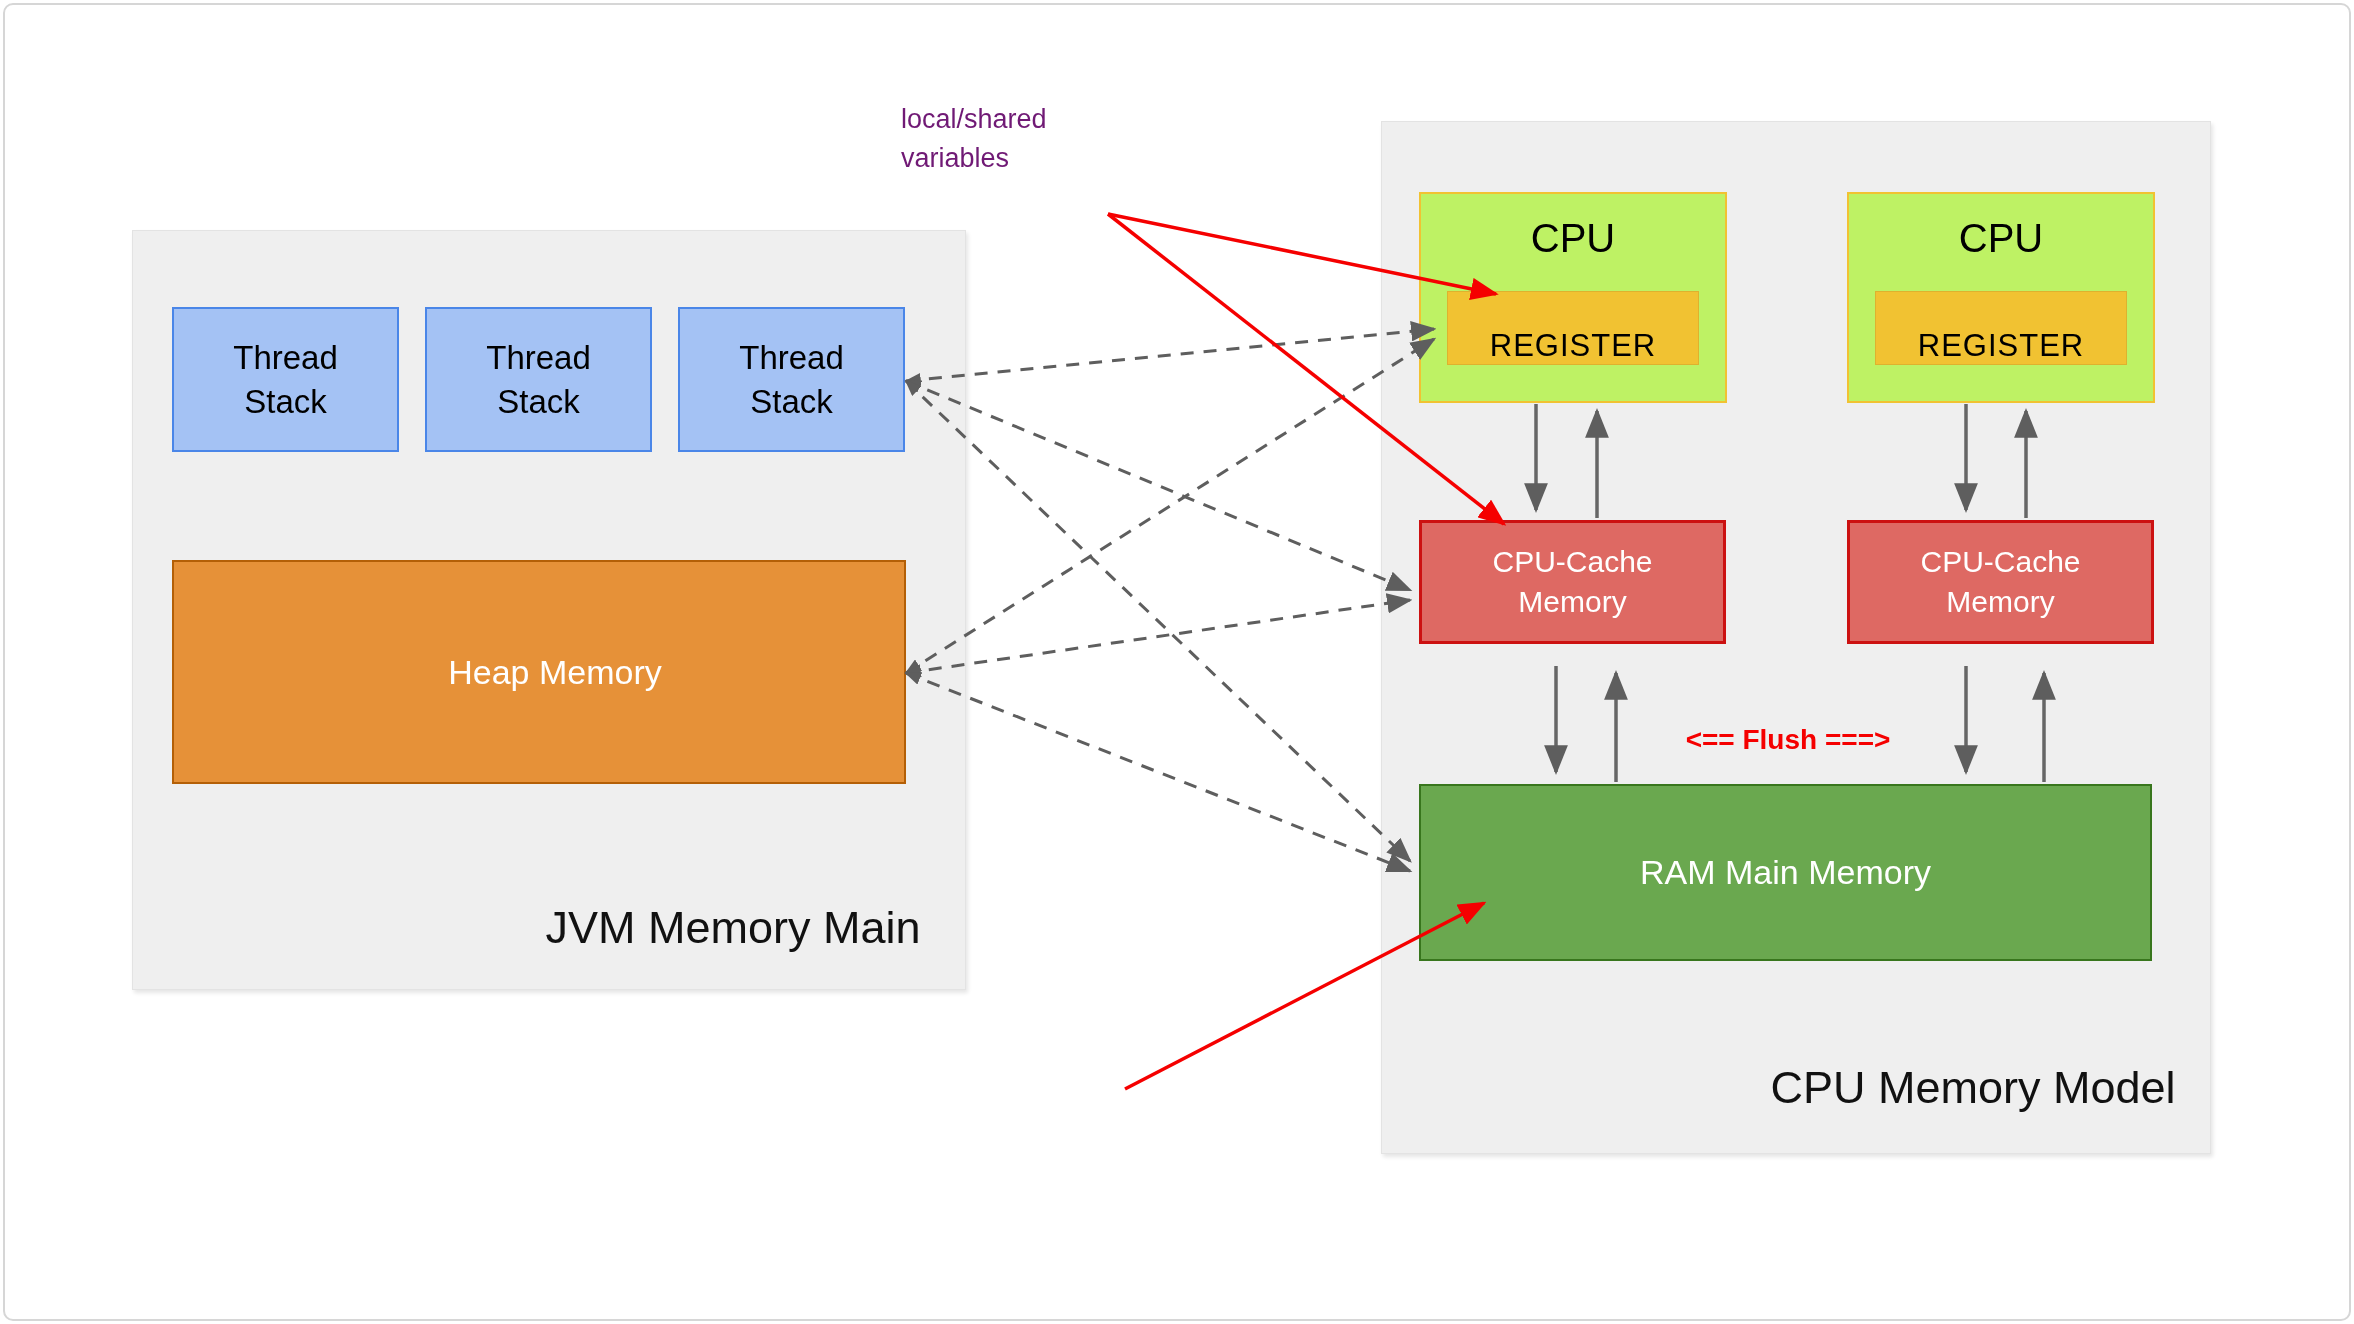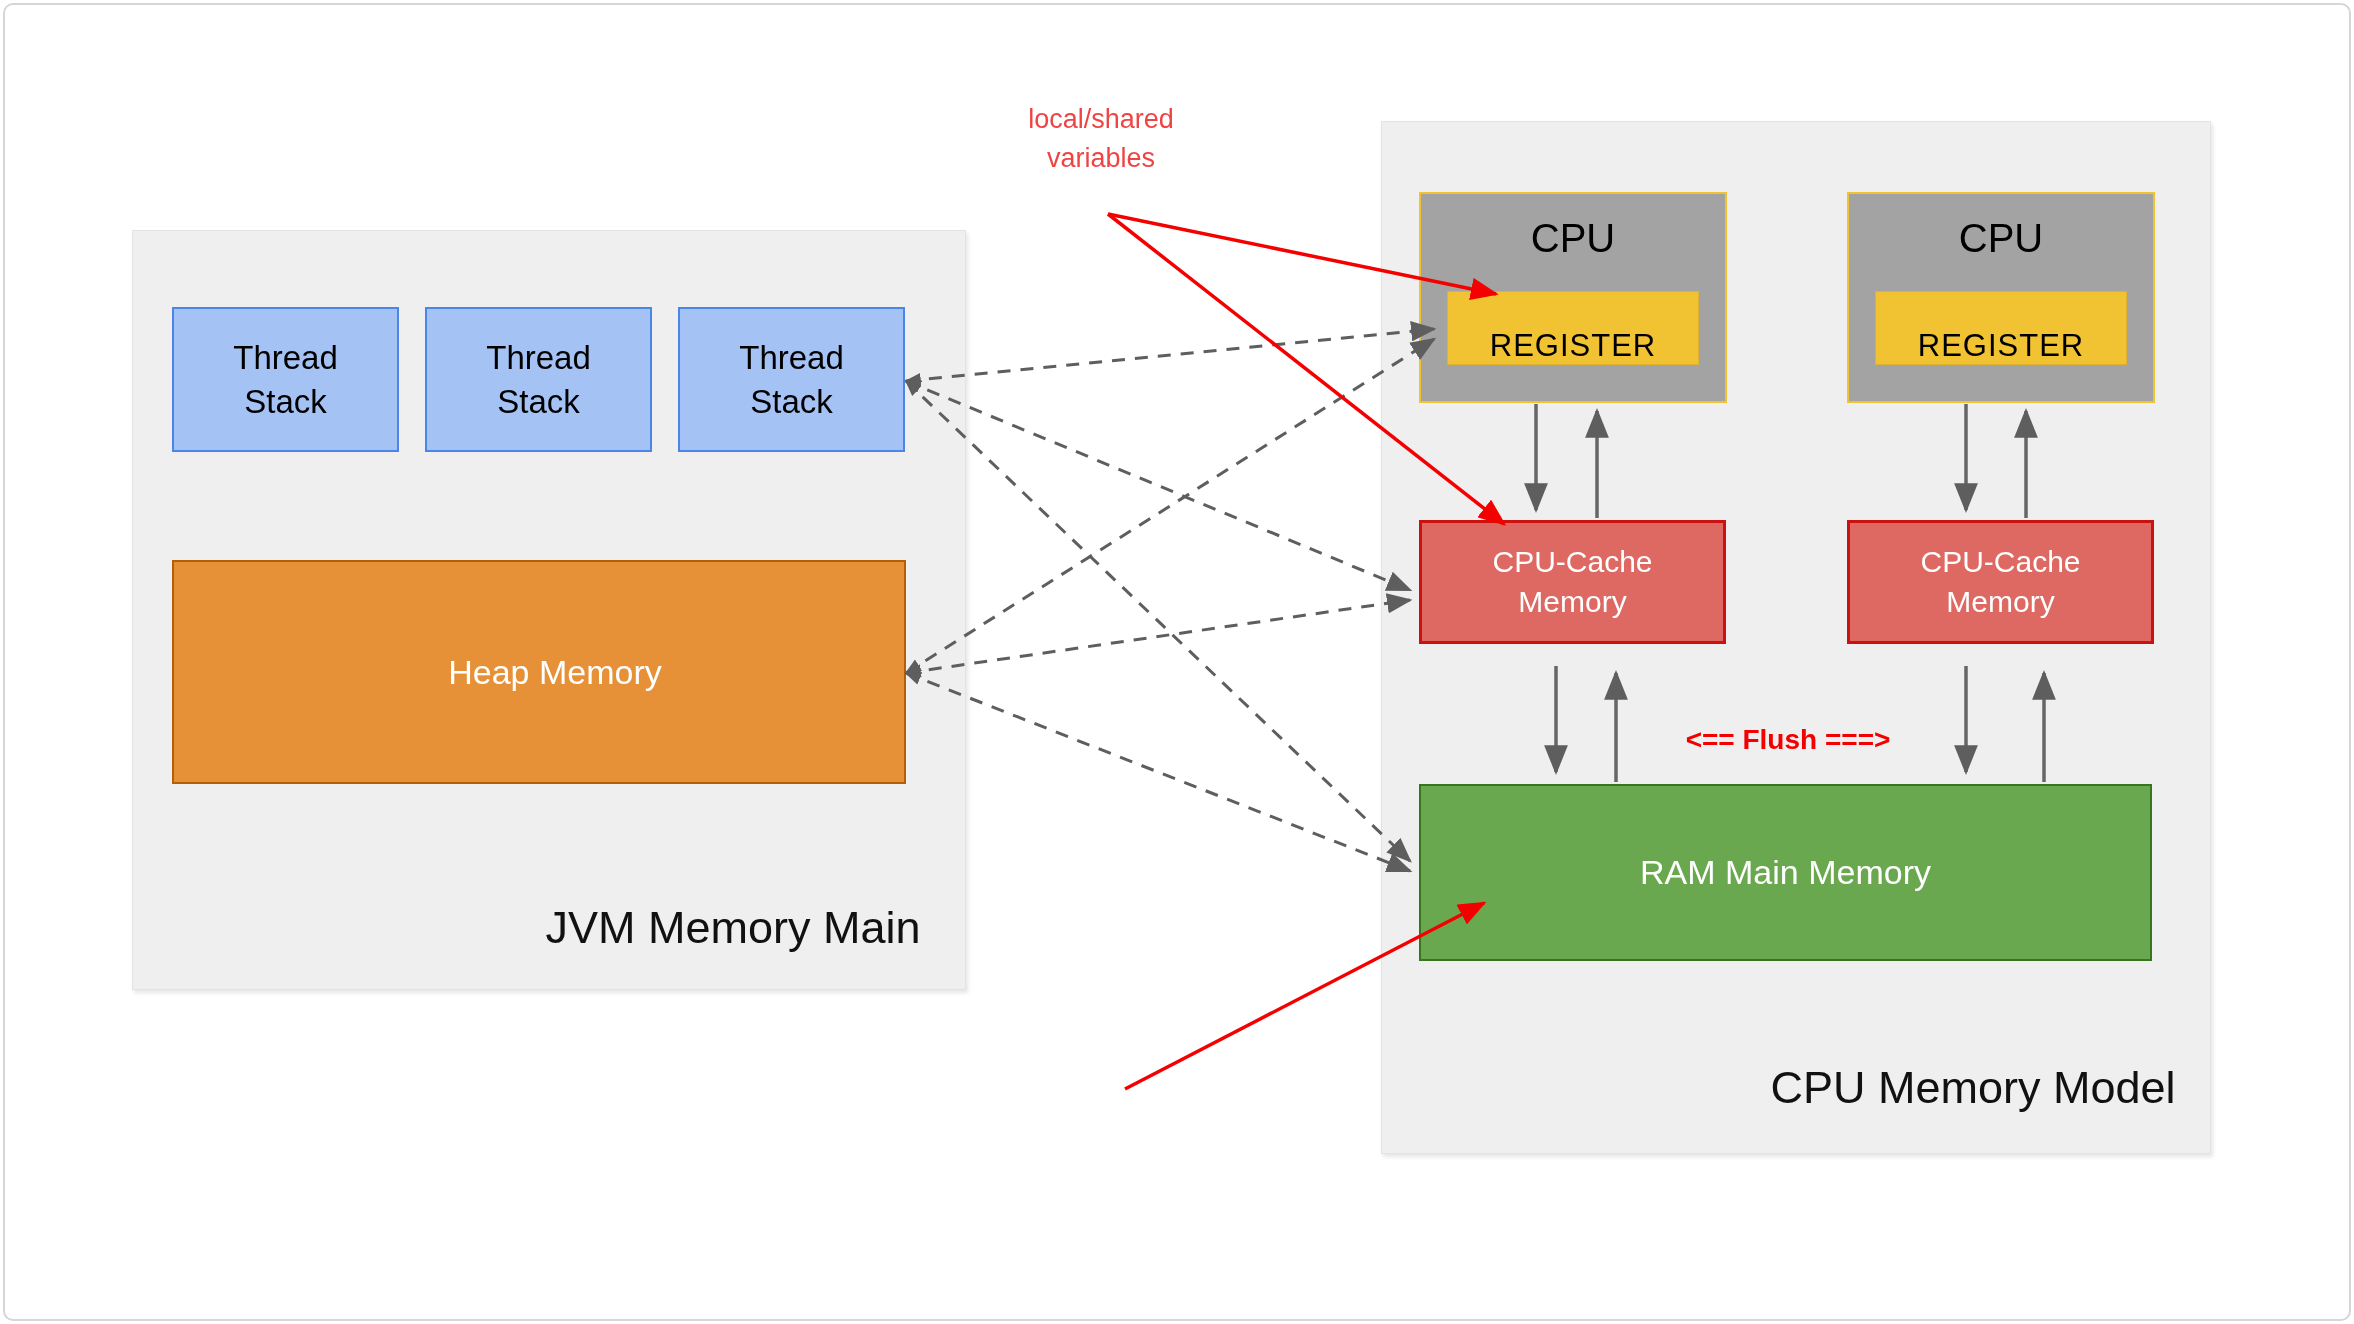--- a/index.html
+++ b/index.html
@@ -28,21 +28,21 @@
     background:#a4c2f4;border:2px solid #4a86e8;color:#000;
     font-size:33px;line-height:1.32;
   }
   .ts1{left:172px;} .ts2{left:425px;} .ts3{left:678px;}
   .heap{
     left:172px;top:560px;width:734px;height:224px;
     background:#e69138;border:2px solid #b45f06;color:#ffffff;font-size:34px;padding-left:32px;
   }
   .cpu-box{
     top:192px;width:308px;height:211px;
-    background:#a3a3a3;border:2px solid #f1c232;color:#000;
+    background:#bef264;border:2px solid #f1c232;color:#000;
     justify-content:flex-start;
   }
   .cpu-a{left:1419px;} .cpu-b{left:1847px;}
   .cpu-box .cpu-label{margin-top:22px;font-size:40px;color:#000;}
   .register{
     position:absolute;left:26px;top:97px;width:250px;height:72px;
     background:#f1c232;border:1px solid rgba(0,0,0,0.08);
     display:flex;align-items:flex-end;justify-content:center;
     font-size:31px;letter-spacing:1px;color:#000;
   }
@@ -56,22 +56,22 @@
     left:1419px;top:784px;width:733px;height:177px;
     background:#6aa84f;border:2px solid #38761d;color:#ffffff;font-size:34px;
   }
   .model-title{
     position:absolute;width:600px;text-align:center;
     color:#111;font-size:45px;
   }
   .jvm-title{left:433px;top:902px;}
   .cpu-title{left:1673px;top:1062px;}
   .red-note{
-    position:absolute;width:400px;text-align:center;
-    color:#ef4444;font-size:27px;line-height:39px;
+    position:absolute;width:400px;
+    color:#701a75;font-size:27px;line-height:39px;
   }
   .local-shared{left:901px;top:100px;}
   .volatile{left:927px;top:1106px;}
   .flush{
     position:absolute;left:1588px;top:724px;width:400px;text-align:center;
     color:#f50000;font-size:28px;font-weight:bold;
   }
   svg.overlay{position:absolute;left:0;top:0;z-index:5;pointer-events:none;}
 </style>
 </head>

